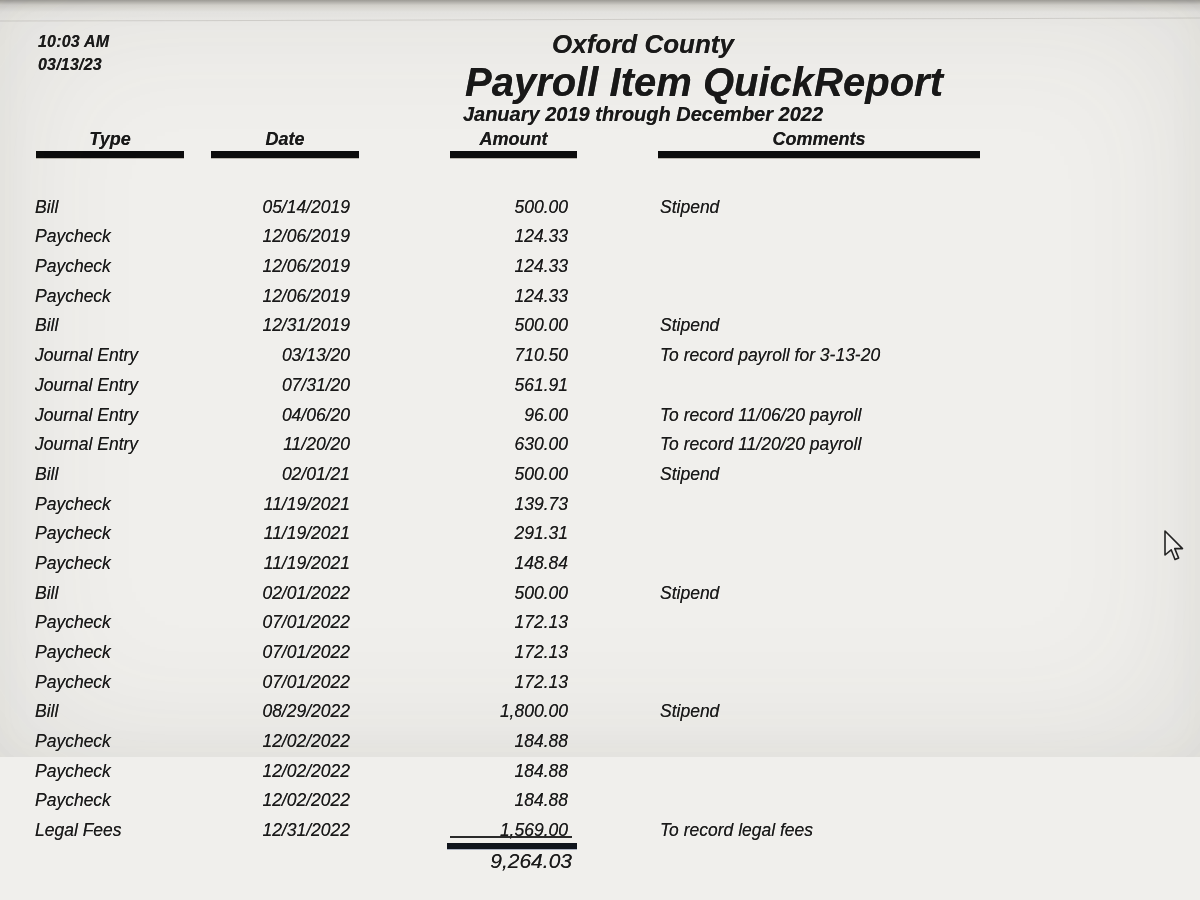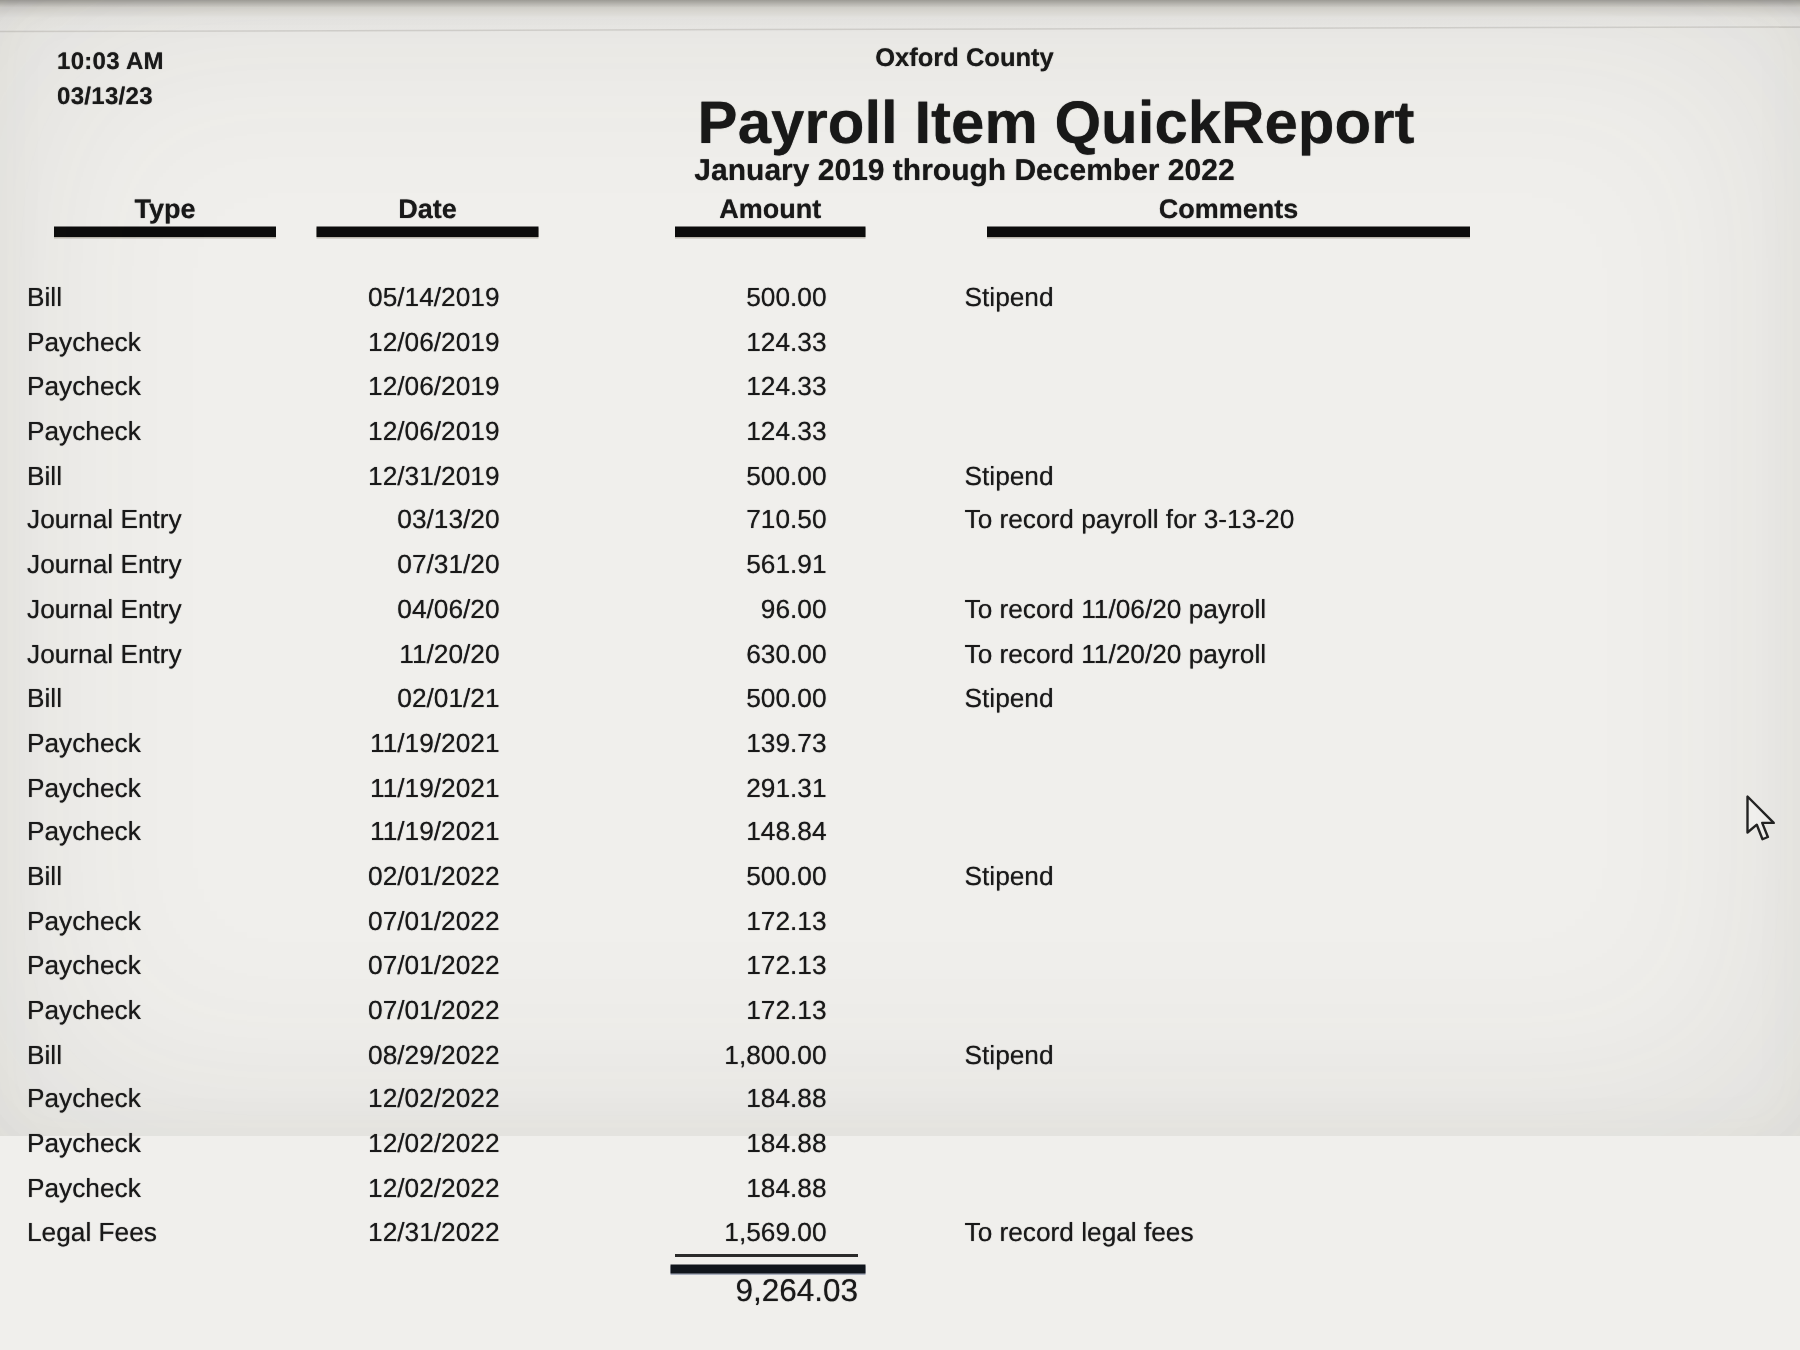--- a/index.html
+++ b/index.html
@@ -9,20 +9,21 @@
     height: 900px;
     overflow: hidden;
     background: #f0efec;
     font-family: "Liberation Sans", "DejaVu Sans", sans-serif;
     color: #191919;
   }
   .stage {
     position: relative;
     width: 1200px;
     height: 757px;
+    font-style: italic;
   }
   
   .photo-top-edge {
     position: absolute; top: 0; left: 0; right: 0; height: 20px;
     background: linear-gradient(180deg, #a3a19d 0px, #d9d7d3 5px, #edecE9 12px, rgba(240,239,236,0) 20px);
     pointer-events: none;
   }
   .photo-top-line {
     position: absolute; top: 19px; left: 0; right: 0; height: 1px;
     background: rgba(165,162,157,0.35);
@@ -42,21 +43,21 @@
     position: absolute; left: 38px; top: 30px;
     font-size: 16px; font-weight: bold; line-height: 23px;
     letter-spacing: 0.2px;
   }
 
   
   .titles {
     position: absolute; left: 343px; top: 0; width: 600px;
     text-align: center;
   }
-  .title-company { position: absolute; top: 29px;  left: 0; width: 100%; font-size: 17px; font-weight: bold; }
+  .title-company { position: absolute; top: 29px;  left: 0; width: 100%; font-size: 26px; font-weight: bold; }
   .title-report  { position: absolute; top: 60px;  left: 0; width: 100%; font-size: 40px; font-weight: bold; text-align: right; }
   .title-range   { position: absolute; top: 103px; left: 0; width: 100%; font-size: 20px; font-weight: bold; }
 
   
   .col-label {
     position: absolute; top: 129px; font-size: 18px; font-weight: bold;
     text-align: center;
   }
   .col-label.type     { left: 36px;  width: 148px; }
   .col-label.date     { left: 211px; width: 148px; }
@@ -70,23 +71,23 @@
   .col-bar.type     { left: 36px;  width: 148px; }
   .col-bar.date     { left: 211px; width: 148px; }
   .col-bar.amount   { left: 450px; width: 127px; }
   .col-bar.comments { left: 658px; width: 322px; }
 
   
   .rows {
     position: absolute; left: 0; top: 188px; width: 1200px;
   }
   .row {
-    display: flex; align-items: flex-start;
+    display: flex; align-items: flex-end;
     height: 29.7px;
-    padding-left: 18px;
+    padding-left: 35px;
     font-size: 17.5px;
   }
   .c-type     { width: 175px; }
   .c-date     { width: 140px; text-align: right; }
   .c-amount   { width: 218px; text-align: right; }
   .c-comments { padding-left: 92px; white-space: nowrap; }
 
   
   .last-amount-underline {
     position: absolute; left: 450px; top: 836px; width: 122px; height: 2px;

